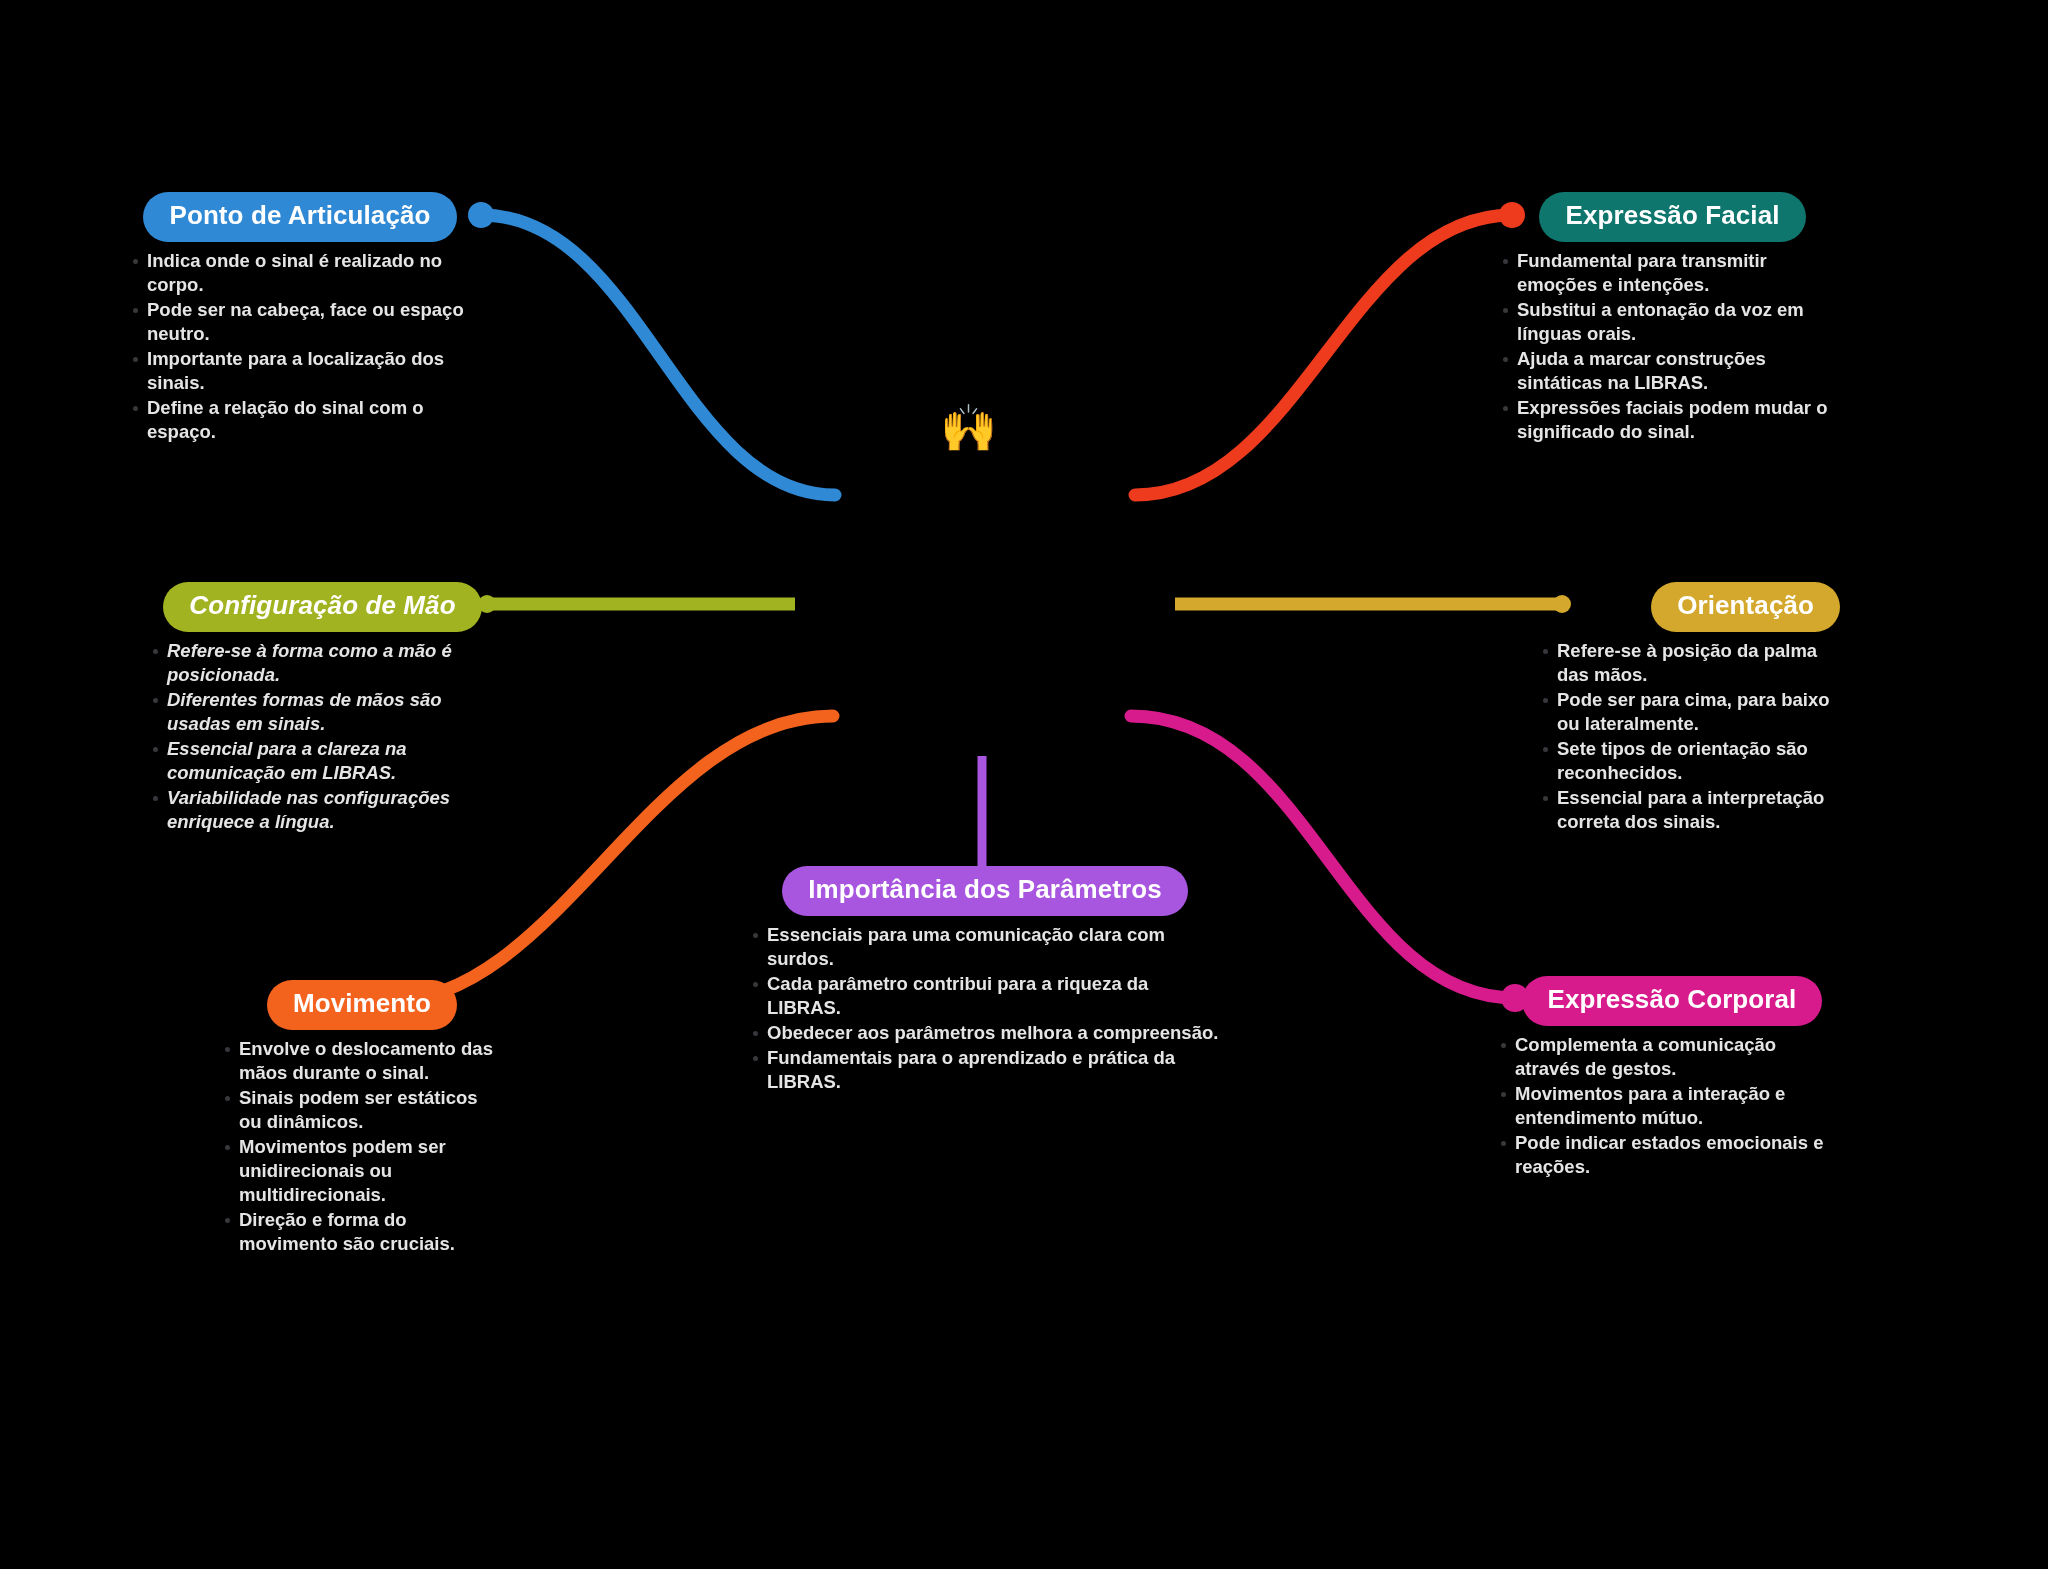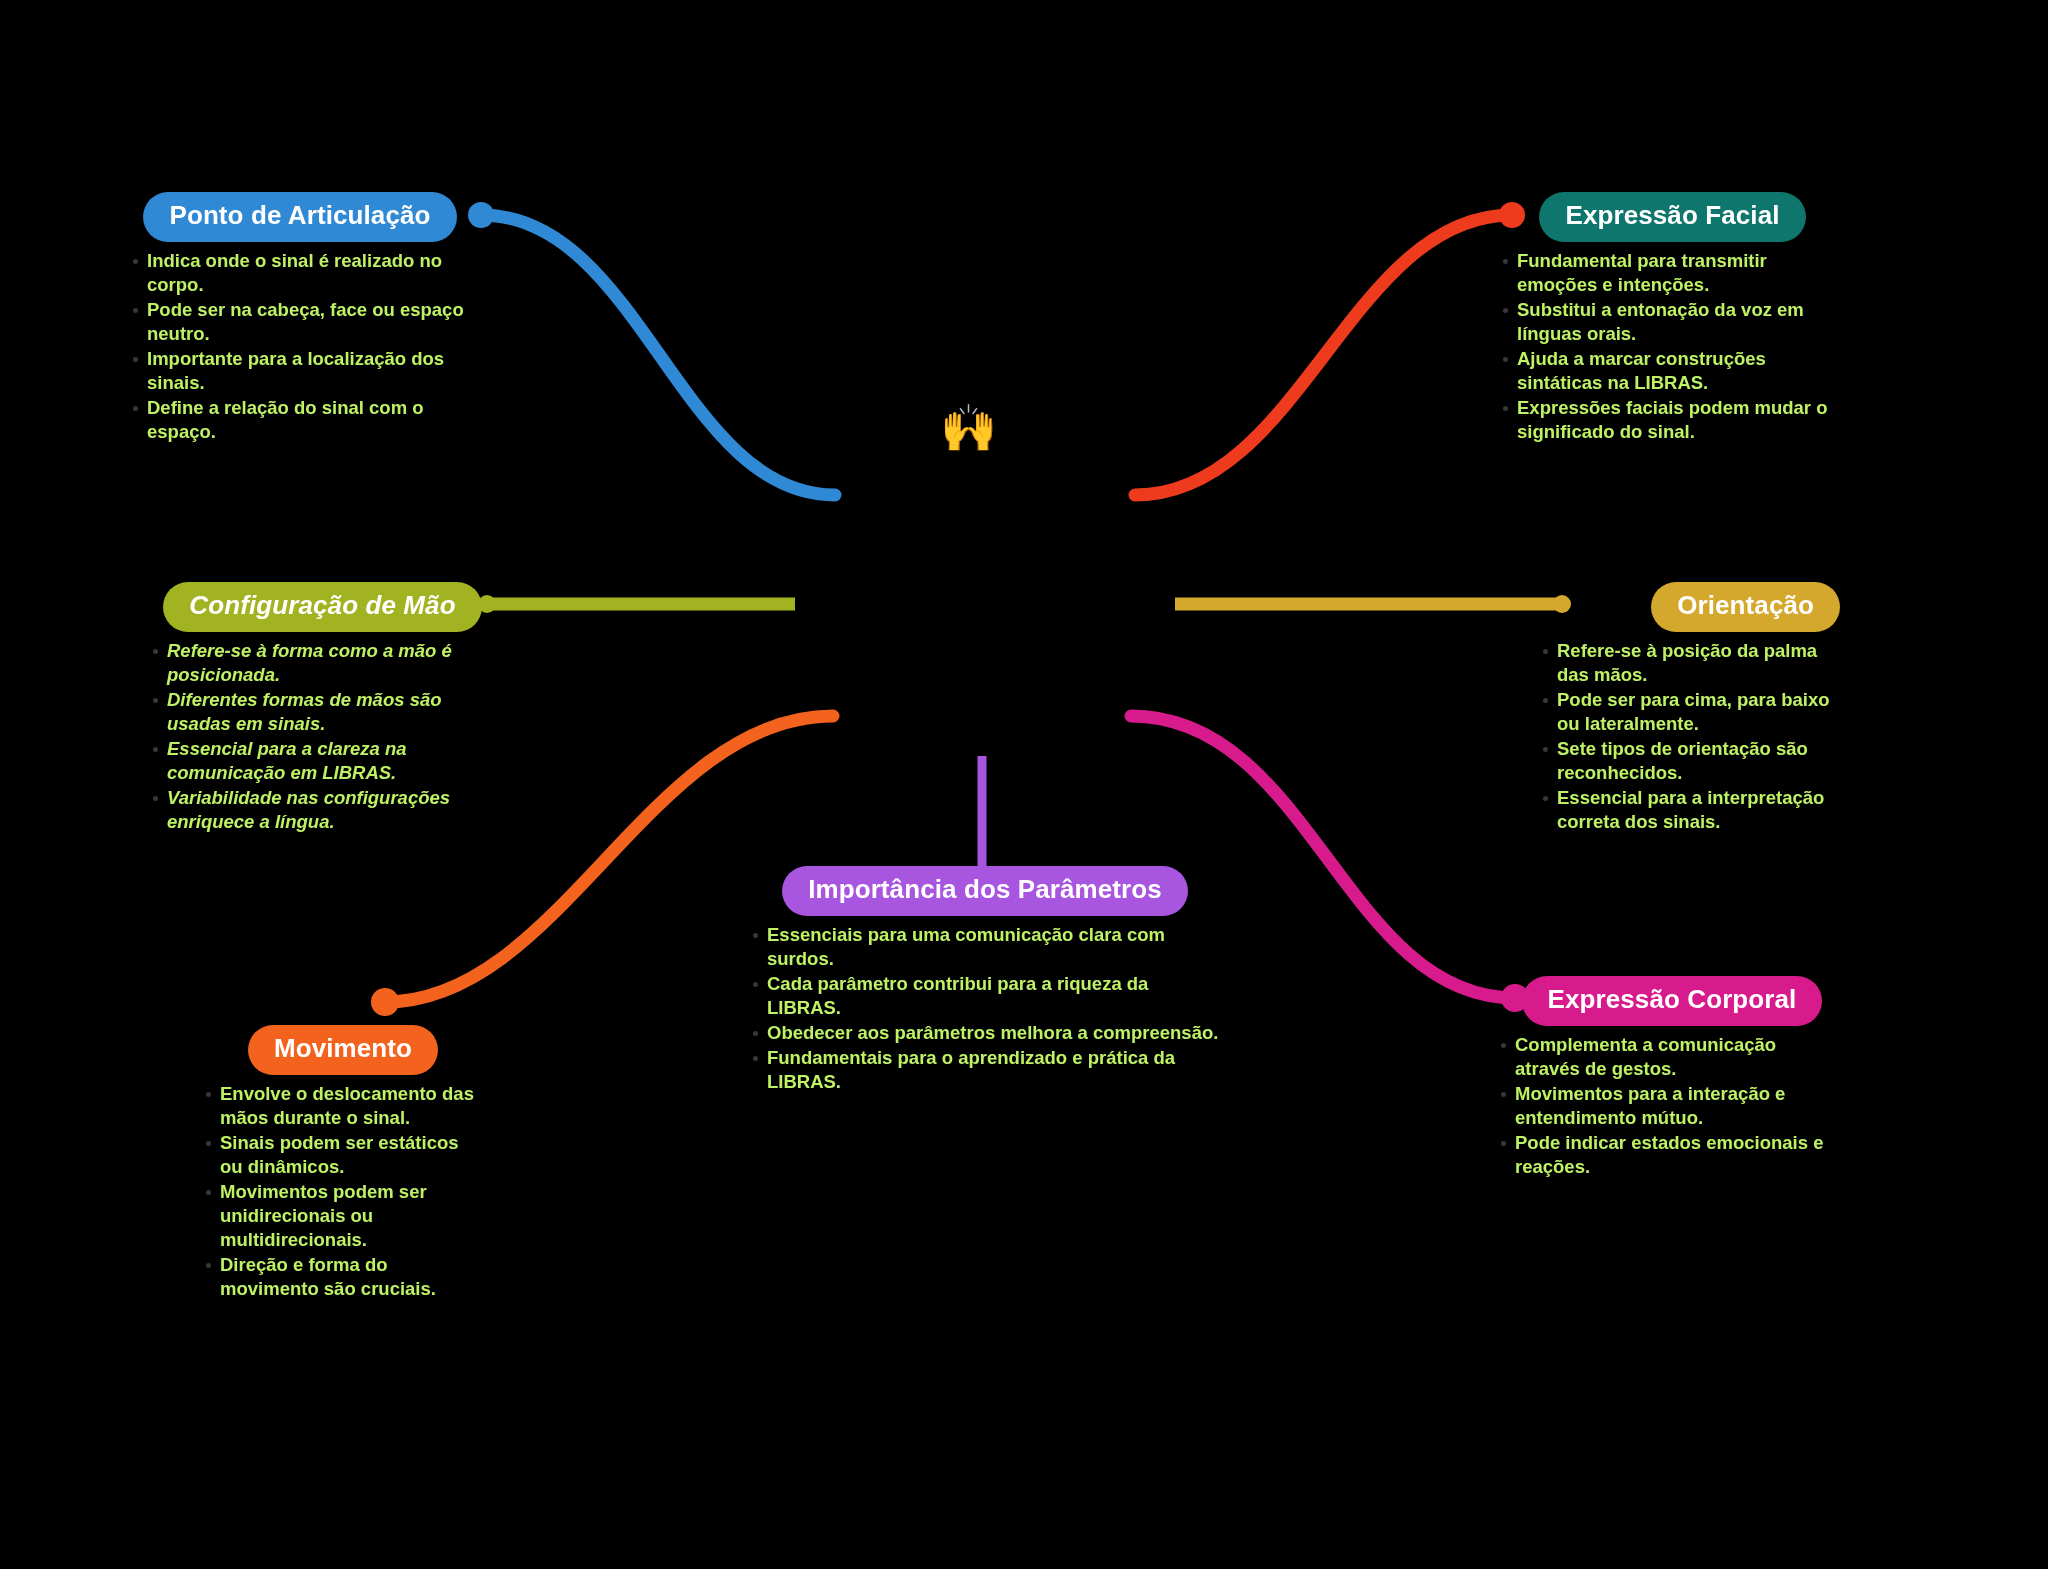--- a/index.html
+++ b/index.html
@@ -44,21 +44,21 @@
   .pill-wrap.right { justify-content: flex-end; }
   .pill-wrap.center{ justify-content: center; }
 
   ul.bullets {
     list-style: none;
     margin: 7px 0 0 0;
     padding: 0;
   }
   ul.bullets li {
     position: relative;
-    color: #bef264;
+    color: #e5e5e5;
     font-size: 18.5px;
     font-weight: bold;
     line-height: 1.30;
     padding-left: 17px;
     margin-bottom: 1px;
   }
   ul.bullets li::before {
     content: "";
     position: absolute;
     left: 3px;
@@ -147,21 +147,21 @@
       <div class="pill" style="background: #D4A82C;">Orientação</div>
     </div>
     <ul class="bullets">
       <li>Refere-se à posição da palma das mãos.</li>
       <li>Pode ser para cima, para baixo ou lateralmente.</li>
       <li>Sete tipos de orientação são reconhecidos.</li>
       <li>Essencial para a interpretação correta dos sinais.</li>
     </ul>
   </div>
 
-  <div class="node" style="left: 203px; top: 980px; width: 280px; margin-top: 45px;">
+  <div class="node" style="left: 222px; top: 980px; width: 280px;">
     <div class="pill-wrap left">
       <div class="pill" style="background: #F4631E;">Movimento</div>
     </div>
     <ul class="bullets">
       <li>Envolve o deslocamento das mãos durante o sinal.</li>
       <li>Sinais podem ser estáticos ou dinâmicos.</li>
       <li>Movimentos podem ser unidirecionais ou multidirecionais.</li>
       <li>Direção e forma do movimento são cruciais.</li>
     </ul>
   </div>

